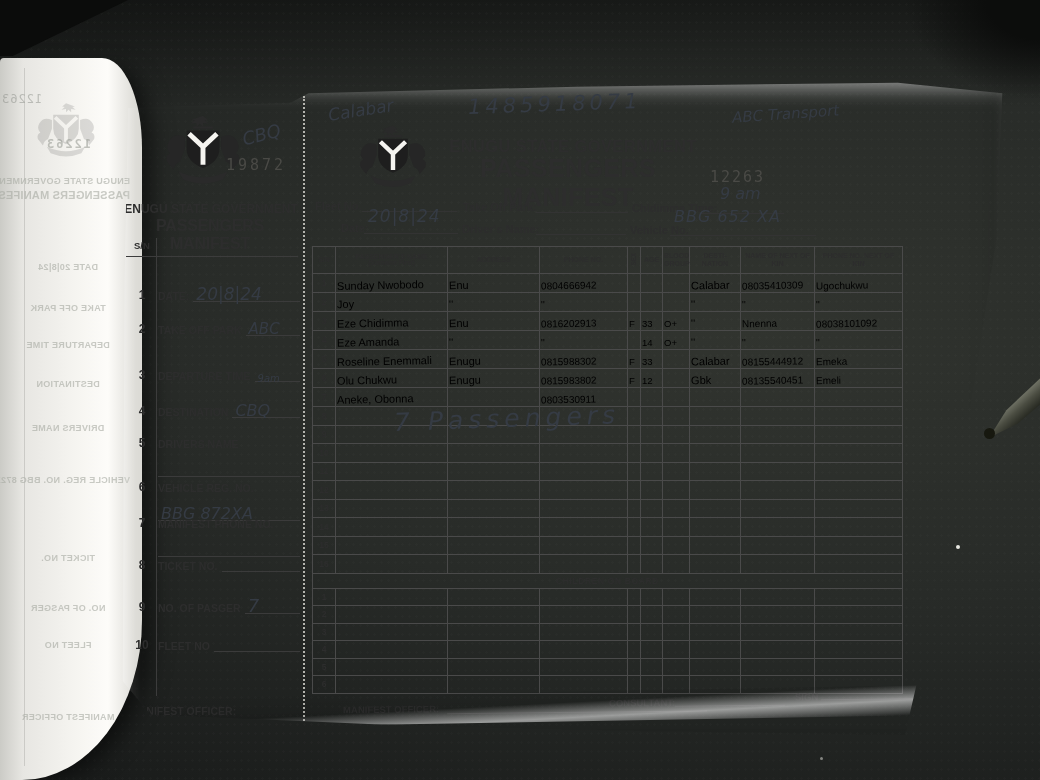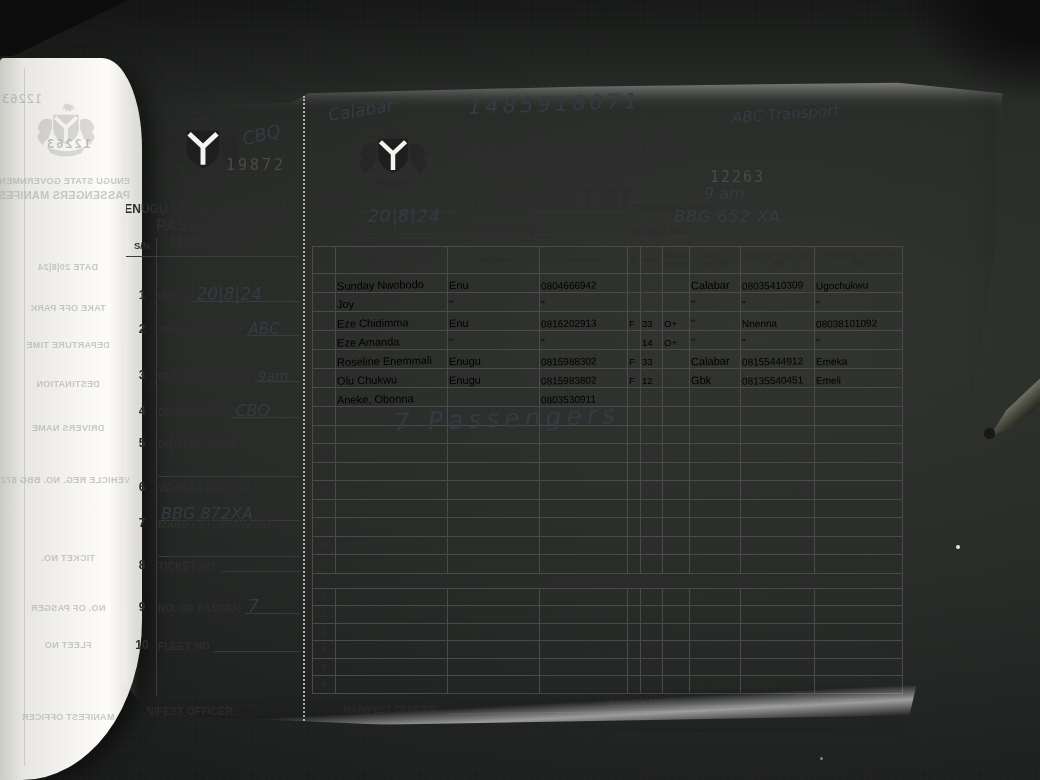--- a/index.html
+++ b/index.html
@@ -175,21 +175,21 @@
           <span class="si-num">2</span>
           <span class="si-lbl">TAKE OFF PARK</span>
           <span class="si-line">
             <span class="hw si-val" style="font-size: 15px;">ABC</span>
           </span>
         </div>
         <div class="stub-item" style="top: 288px;">
           <span class="si-num">3</span>
           <span class="si-lbl">DEPARTURE TIME</span>
           <span class="si-line">
-            <span class="hw si-val" style="font-size: 14px; font-style: italic;">9am</span>
+            <span class="hw si-val" style="font-size: 10px; font-style: italic;">9am</span>
           </span>
         </div>
         <div class="stub-item" style="top: 324px;">
           <span class="si-num">4</span>
           <span class="si-lbl">DESTINATION</span>
           <span class="si-line">
             <span class="hw si-val" style="font-size: 16px;">CBQ</span>
           </span>
         </div>
         <div class="stub-item two" style="top: 356px;">
@@ -249,21 +249,21 @@
     </div>
     <div class="gov-title print">ENUGU STATE GOVERNMENT</div>
     <div class="main-title print">PASSENGERS MANIFEST</div>
     <div class="main-serial">12263</div>
 
     <div class="flabel" style="left:203px;top:120px">Fleet No.</div>
     <div class="fline" style="left:250px;top:131px;width:95px"></div>
     <div class="flabel" style="left:351px;top:121px">Take Off Park:</div>
     <div class="fline" style="left:424px;top:132px;width:92px"></div>
     <div class="flabel" style="left:520px;top:122px">Chidimma Time:</div>
-    <div class="hw" style="position:absolute;left:592px;top:104px;font-size:16px">9 am</div>
+    <div class="hw" style="position:absolute;left:608px;top:104px;font-size:16px">9 am</div>
     <div class="fline" style="left:588px;top:133px;width:84px"></div>
 
     <div class="flabel" style="left:229px;top:142px">Date:</div>
     <div class="hw" style="position:absolute;left:256px;top:126px;font-size:17px;letter-spacing:1px">20|8|24</div>
     <div class="fline" style="left:252px;top:153px;width:94px"></div>
     <div class="flabel" style="left:350px;top:143px">Driver's Name:</div>
     <div class="fline" style="left:424px;top:154px;width:90px"></div>
     <div class="flabel" style="left:518px;top:144px">Vehicle No.</div>
     <div class="hw" style="position:absolute;left:562px;top:127px;font-size:16px;letter-spacing:1px">BBG 652 XA</div>
     <div class="fline" style="left:558px;top:155px;width:146px"></div>

